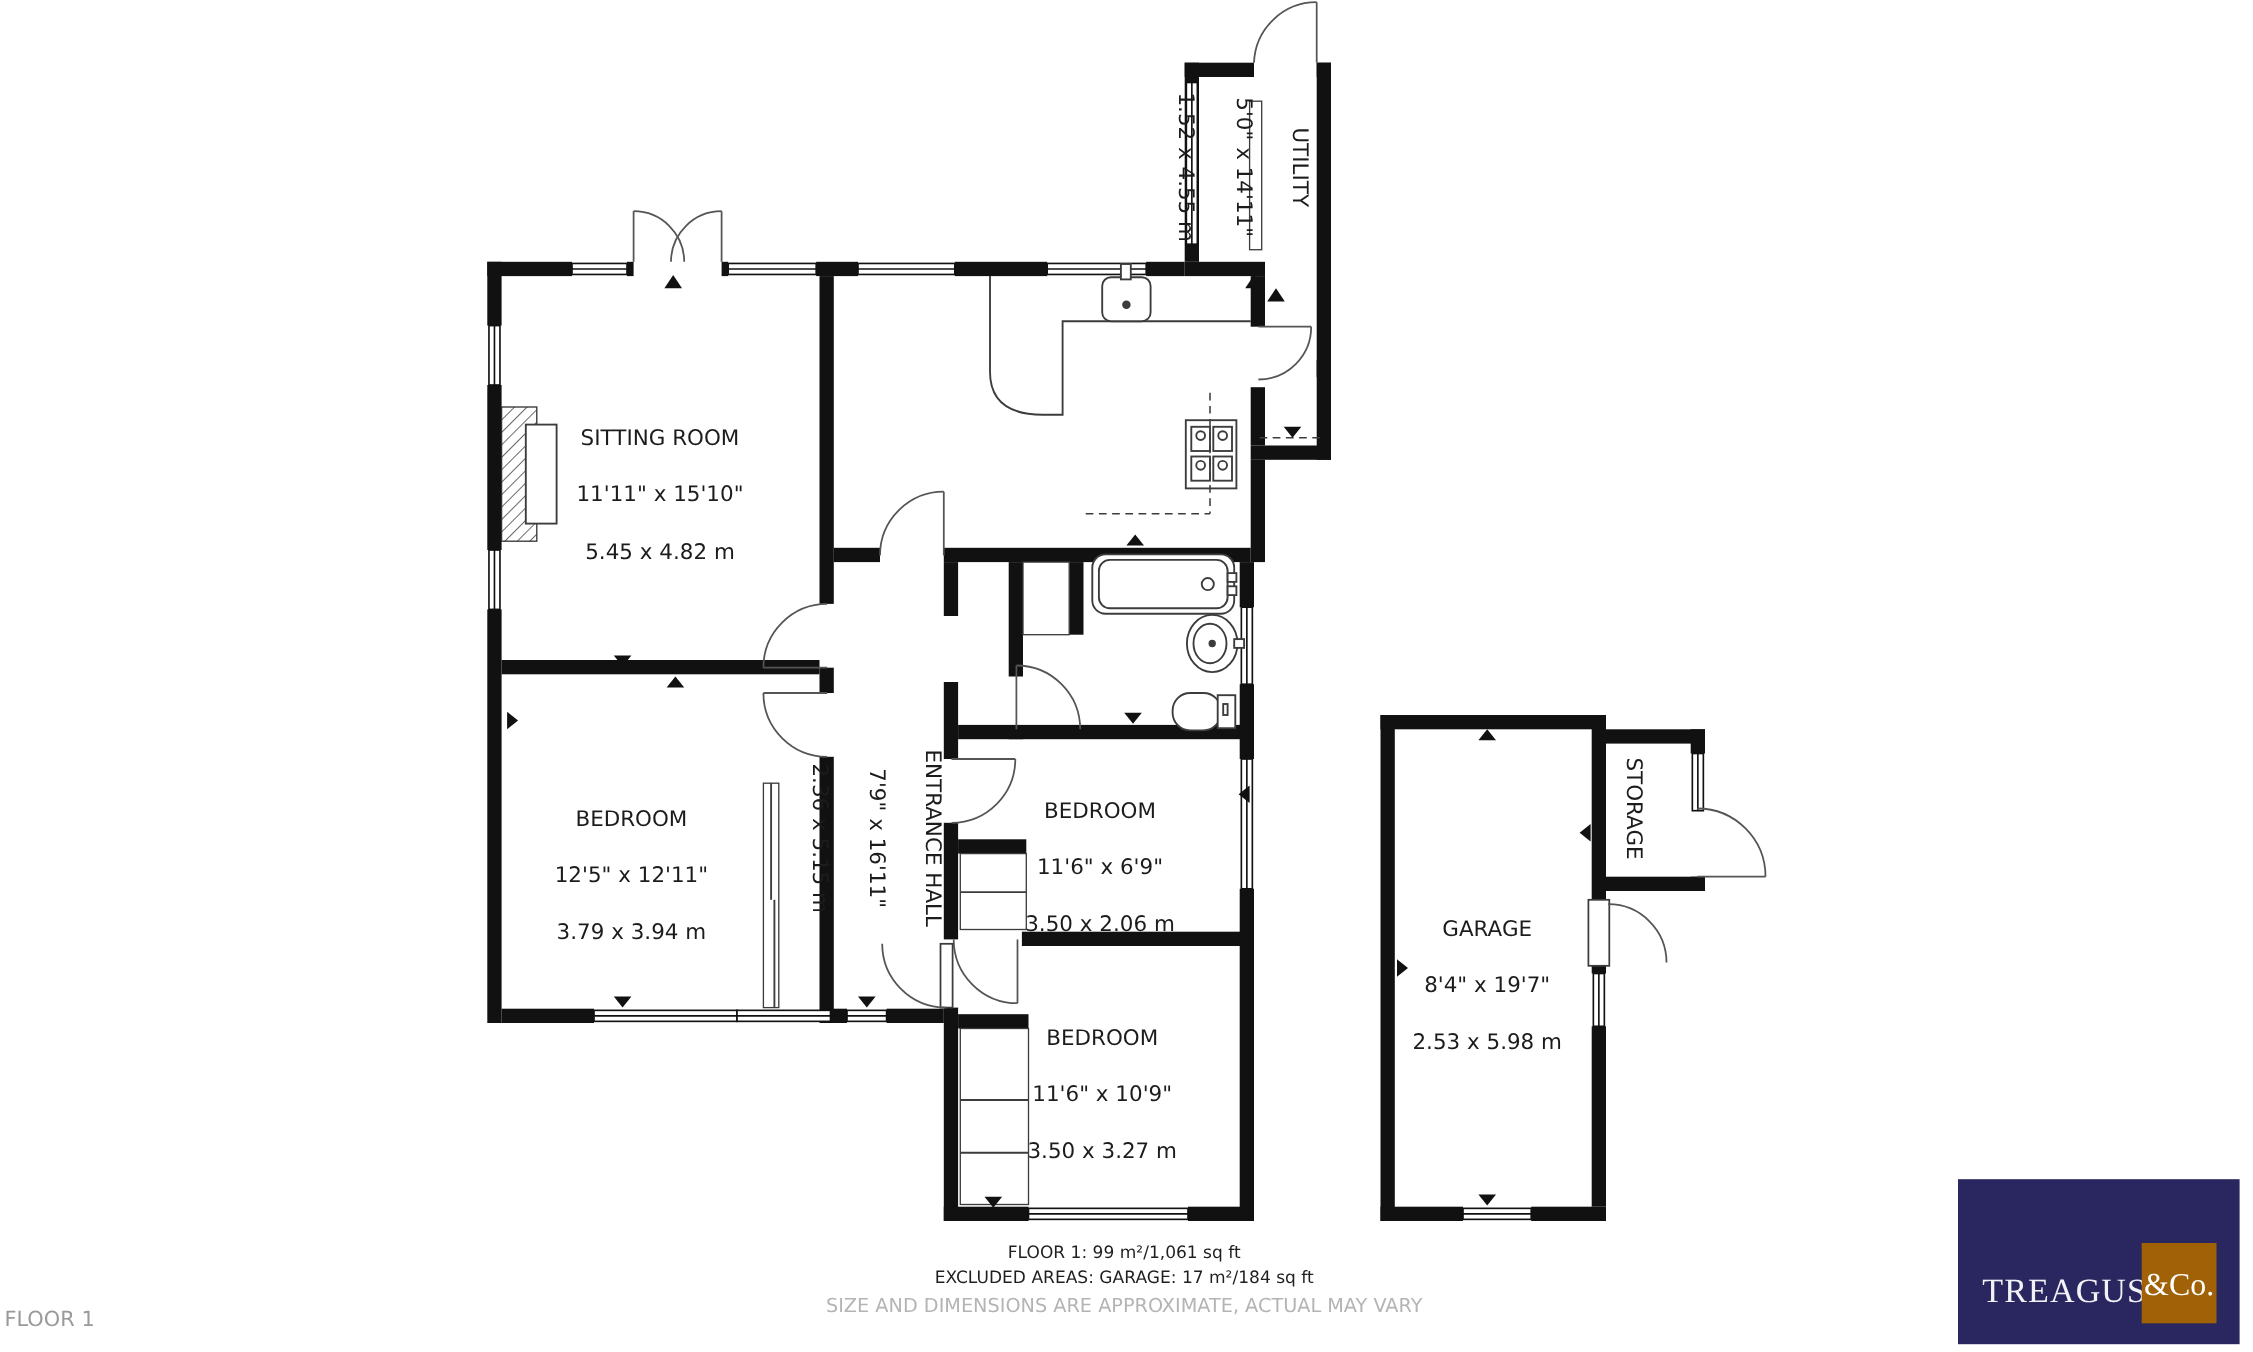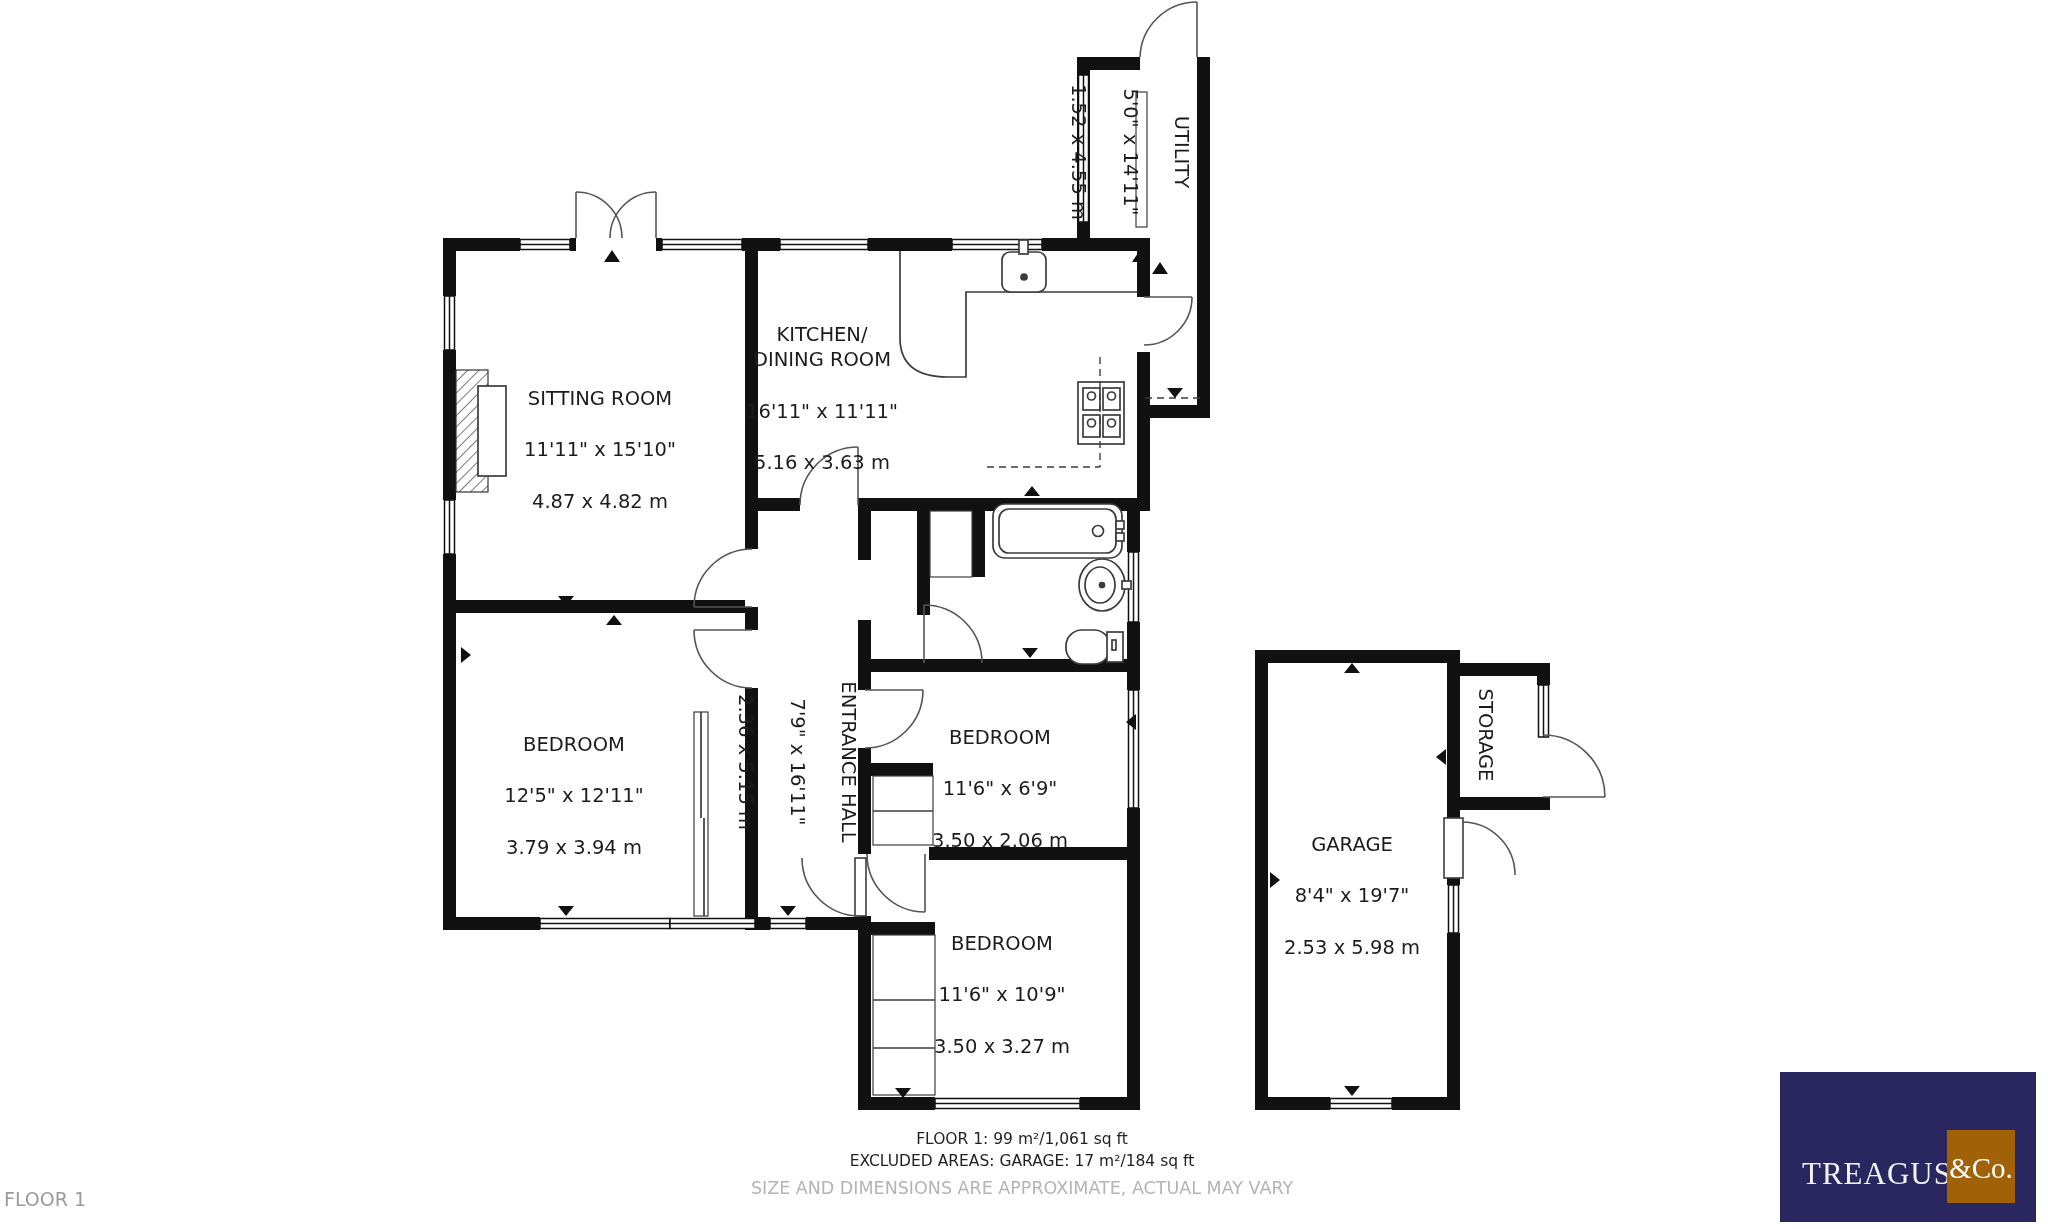--- a/index.html
+++ b/index.html
@@ -306,27 +306,21 @@
     <polygon points="1344,673 1360,673 1352,663"></polygon>
     <polygon points="1270,872 1270,888 1280,880"></polygon>
     <polygon points="1446,749 1446,765 1436,757"></polygon>
     <polygon points="1344,1086 1360,1086 1352,1096"></polygon>
   </g>
 </svg>
 
 <div class="room-label" style="left:600px;top:437px;">
   <span>SITTING ROOM</span><br>
   <span>11'11" x 15'10"</span><br>
-  <span>4.87 x 4.82 m</span>
-</div>
-<div class="room-label" style="left:822px;top:386px;">
-  <span>KITCHEN/
-DINING ROOM</span><br>
-  <span>16'11" x 11'11"</span><br>
-  <span>5.16 x 3.63 m</span>
+  <span>5.45 x 4.82 m</span>
 </div>
 <div class="room-label vert" style="left:1143px;top:152px;">
   <span>UTILITY</span><br>
   <span>5'0" x 14'11"</span><br>
   <span>1.52 x 4.55 m</span>
 </div>
 <div class="room-label vert" style="left:810px;top:762px;">
   <span>ENTRANCE HALL</span><br>
   <span>7'9" x 16'11"</span><br>
   <span>2.36 x 5.15 m</span>

